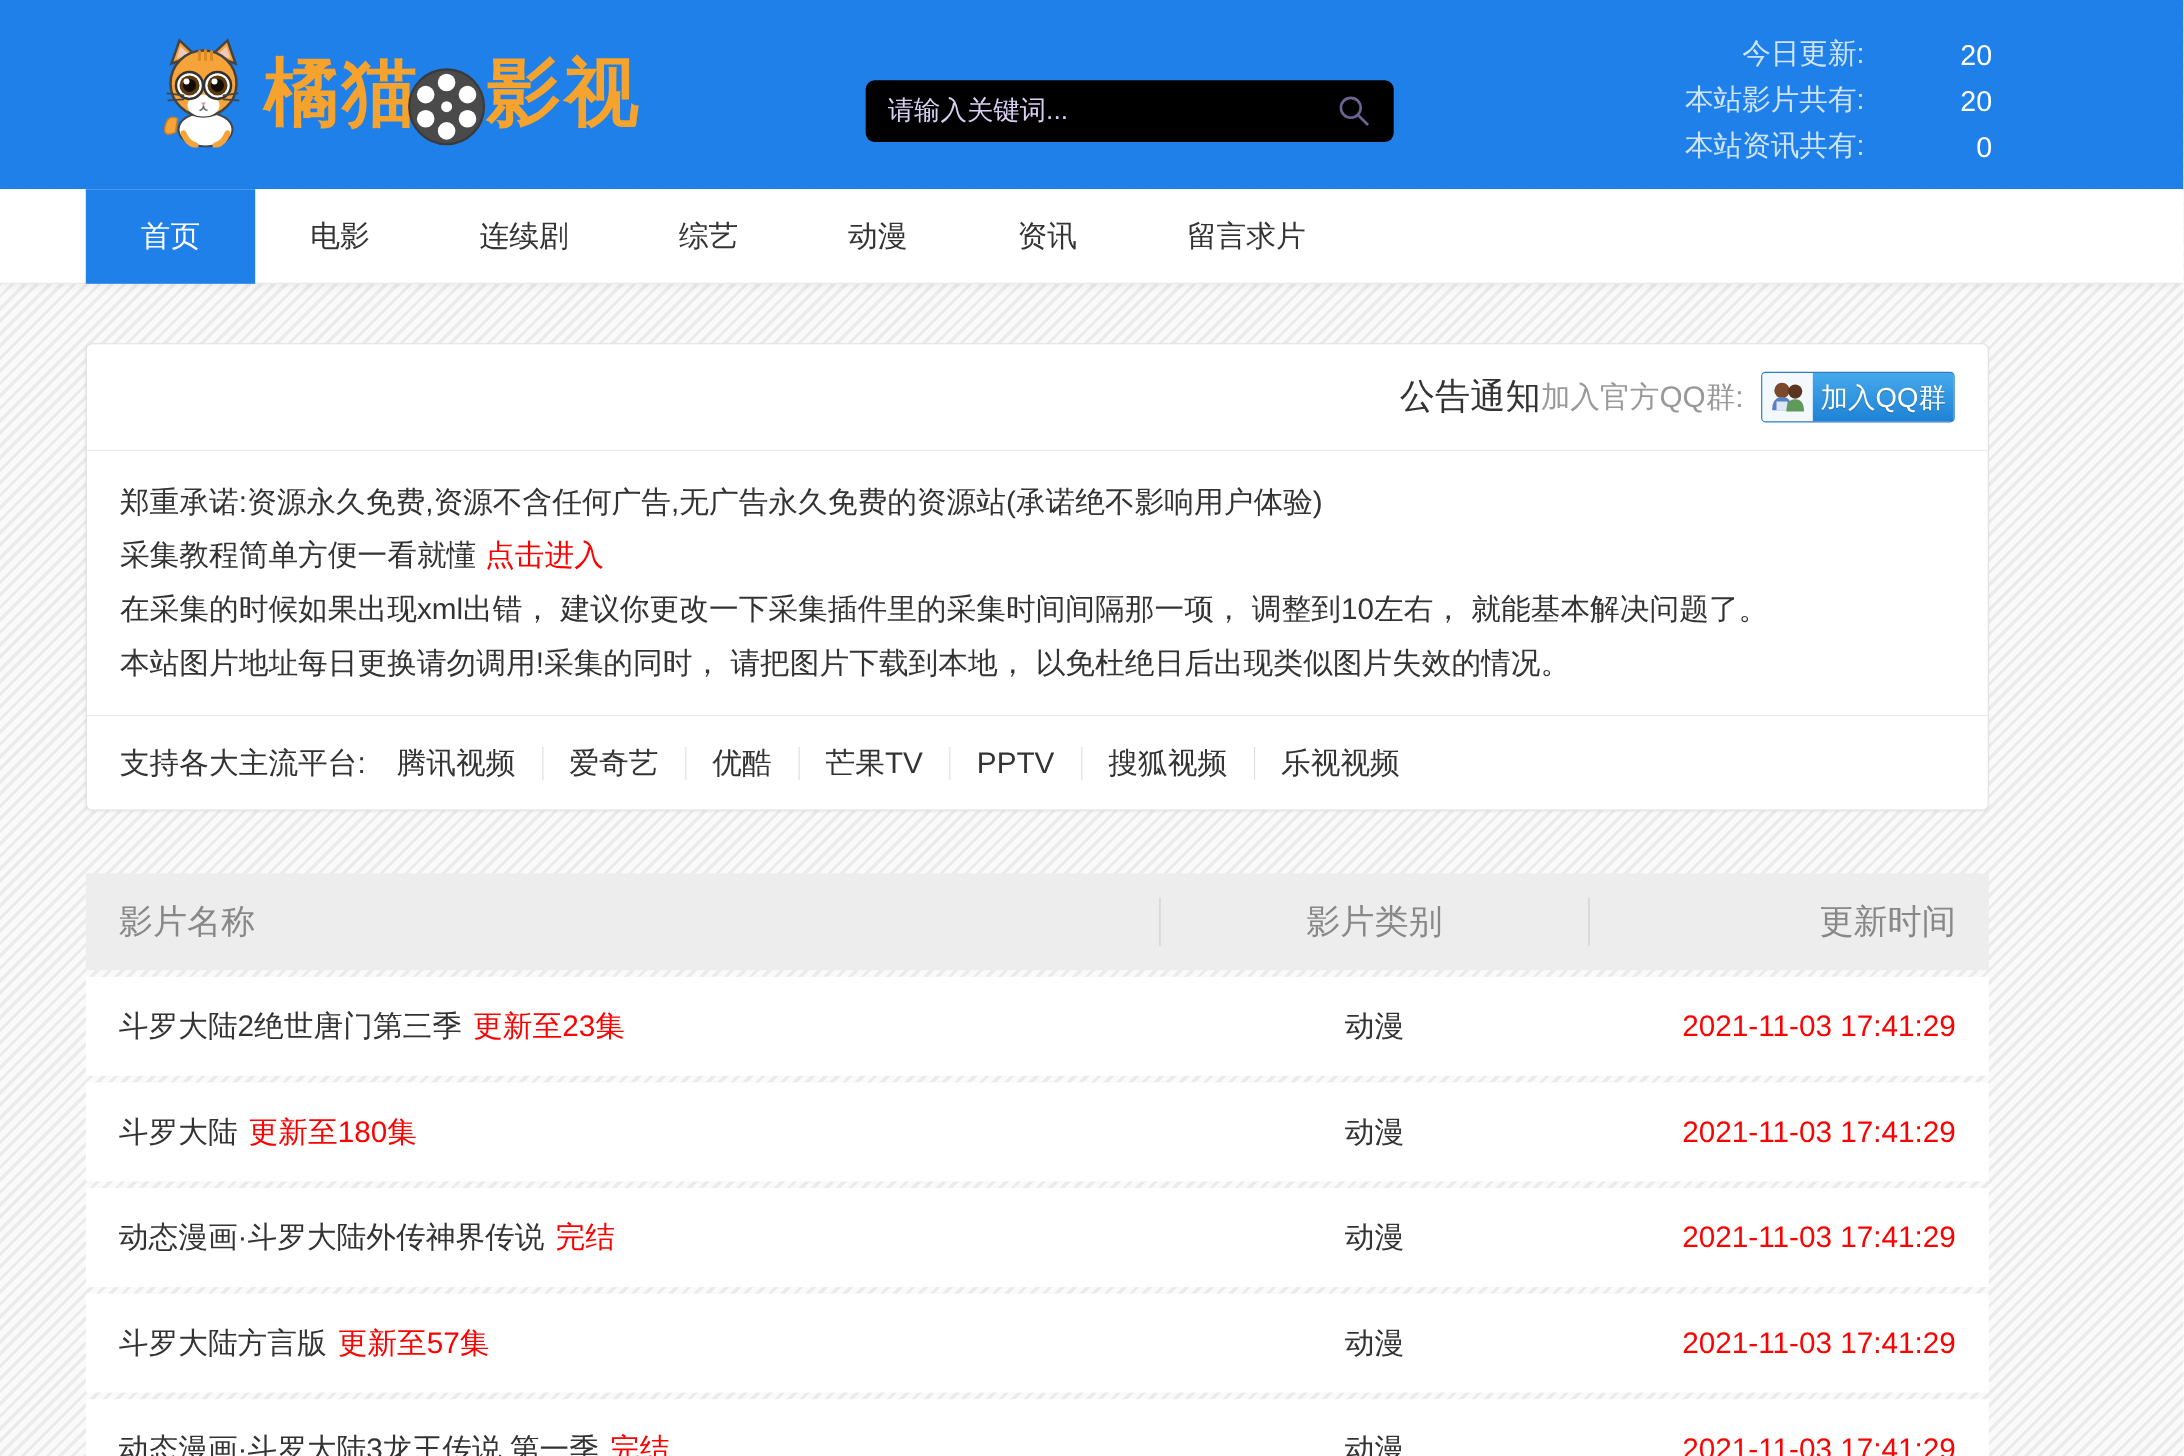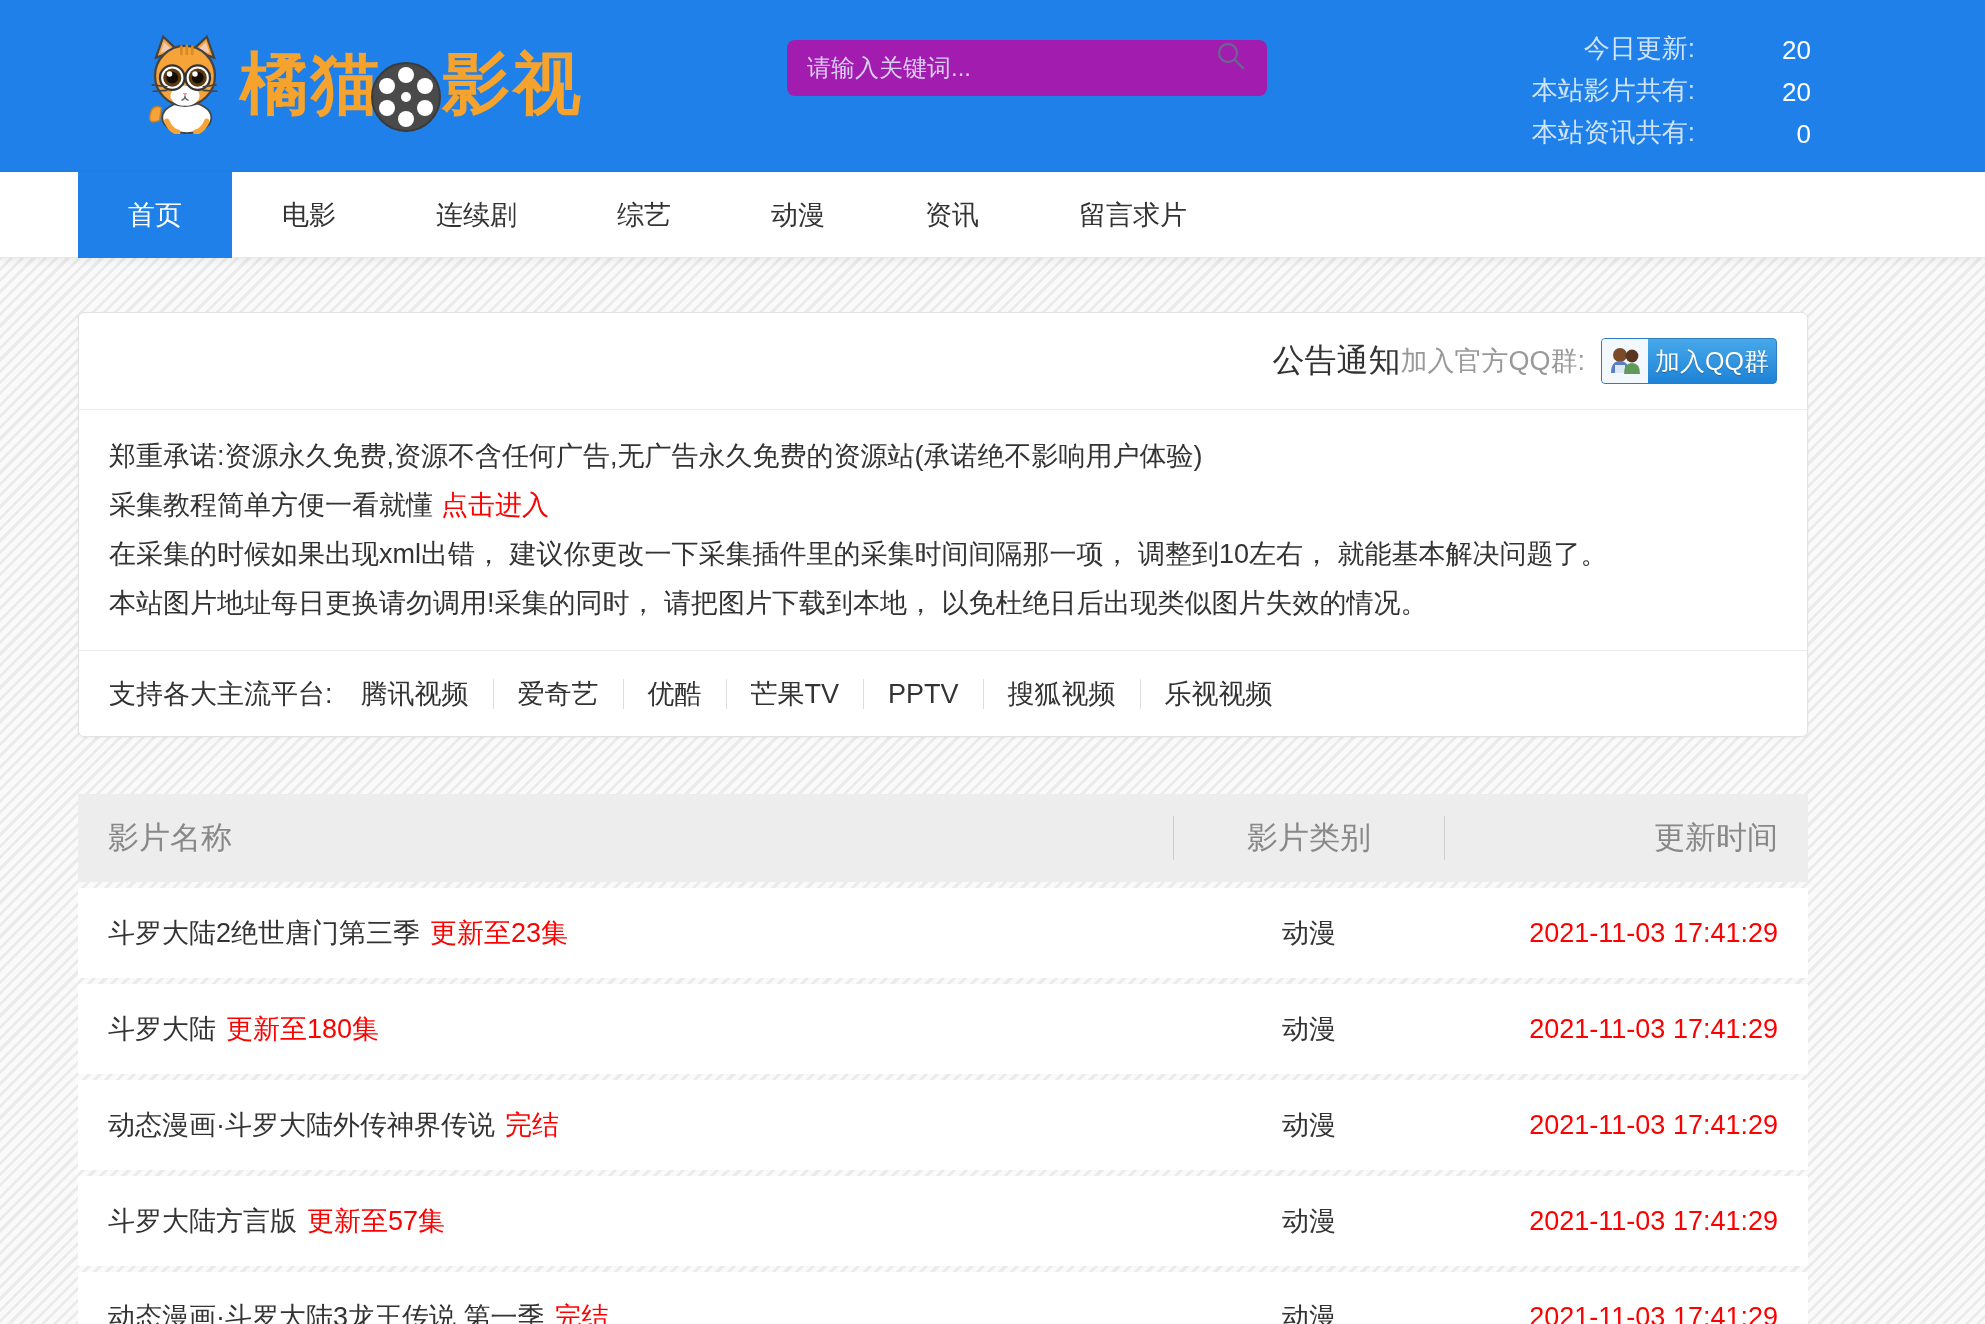--- a/index.html
+++ b/index.html
@@ -11,22 +11,22 @@
   }
 
   
   .site-header { height:172px; background:#1e80e8; position:relative; }
   .logo { position:absolute; left:138px; top:34px; display:flex; align-items:center; cursor:pointer;text-align:center; }
   .logo-cat { width:94px; height:100px; }
   .logo-text { font-size:68px; font-weight:bold; color:#f6a32e; letter-spacing:3px; margin-left:8px; }
   .logo-reel { width:72px; height:72px; margin:26px -8px 0 -12px; vertical-align:middle; }
   .logo-text-wrap { display:flex; align-items:center; }
 
-  .search-box { position:absolute; left:787px; top:40px; width:480px; height:56px;
-    background:#a21caf; border-radius:8px; display:flex; align-items:flex-start; }
+  .search-box { position:absolute; left:787px; top:73px; width:480px; height:56px;
+    background:#000000; border-radius:8px; display:flex; align-items:center; }
   .search-input { flex:1; height:100%; background:transparent; border:none; outline:none;
     color:#fff; font-size:24px; padding:0 20px; font-family:inherit; }
   .search-input::placeholder { color:#d9cff2; }
   .search-icon { width:32px; height:32px; margin-right:20px; cursor:pointer; }
 
   .header-stats { position:absolute; top:24px; right:174px; font-size:26px; }
   .stat-row { display:flex; justify-content:flex-end; align-items:flex-end; height:42px; }
   .stat-label { color:#cfe4fb; }
   .stat-value { width:116px; text-align:right; color:#ffffff; }
 
@@ -61,21 +61,21 @@
   .platforms { border-top:1px solid #ebebeb; height:86px; display:flex; align-items:center;
     padding:12px 30px; font-size:27px; color:#333; }
   .platforms-label { margin-right:4px; }
   .platform-item { padding:0 24px; cursor:pointer; line-height:30px; }
   .platform-item + .platform-item { border-left:1px solid #ddd; }
 
   
   .table-header { margin-top:57px; height:88px; background:#ededed; display:flex;
     align-items:center; font-size:31px; color:#888; }
   .col-name { flex:1; padding-left:30px; }
-  .col-category { width:272px; text-align:center; }
+  .col-category { width:391px; text-align:center; }
   .table-header .col-category { border-left:1px solid #ccc; border-right:1px solid #ccc;
     height:44px; line-height:44px; }
   .col-time { width:363px; text-align:right; padding-right:30px; }
 
   .movie-row { margin-top:6px; height:90px; background:#fff; display:flex;
     align-items:center; font-size:27px; cursor:pointer; }
   .row-title { color:#333; }
   .row-remark { color:#ff0000; margin-left:10px; }
   .movie-row .col-category { color:#333; }
   .movie-row .col-time { color:#ff0000; }

